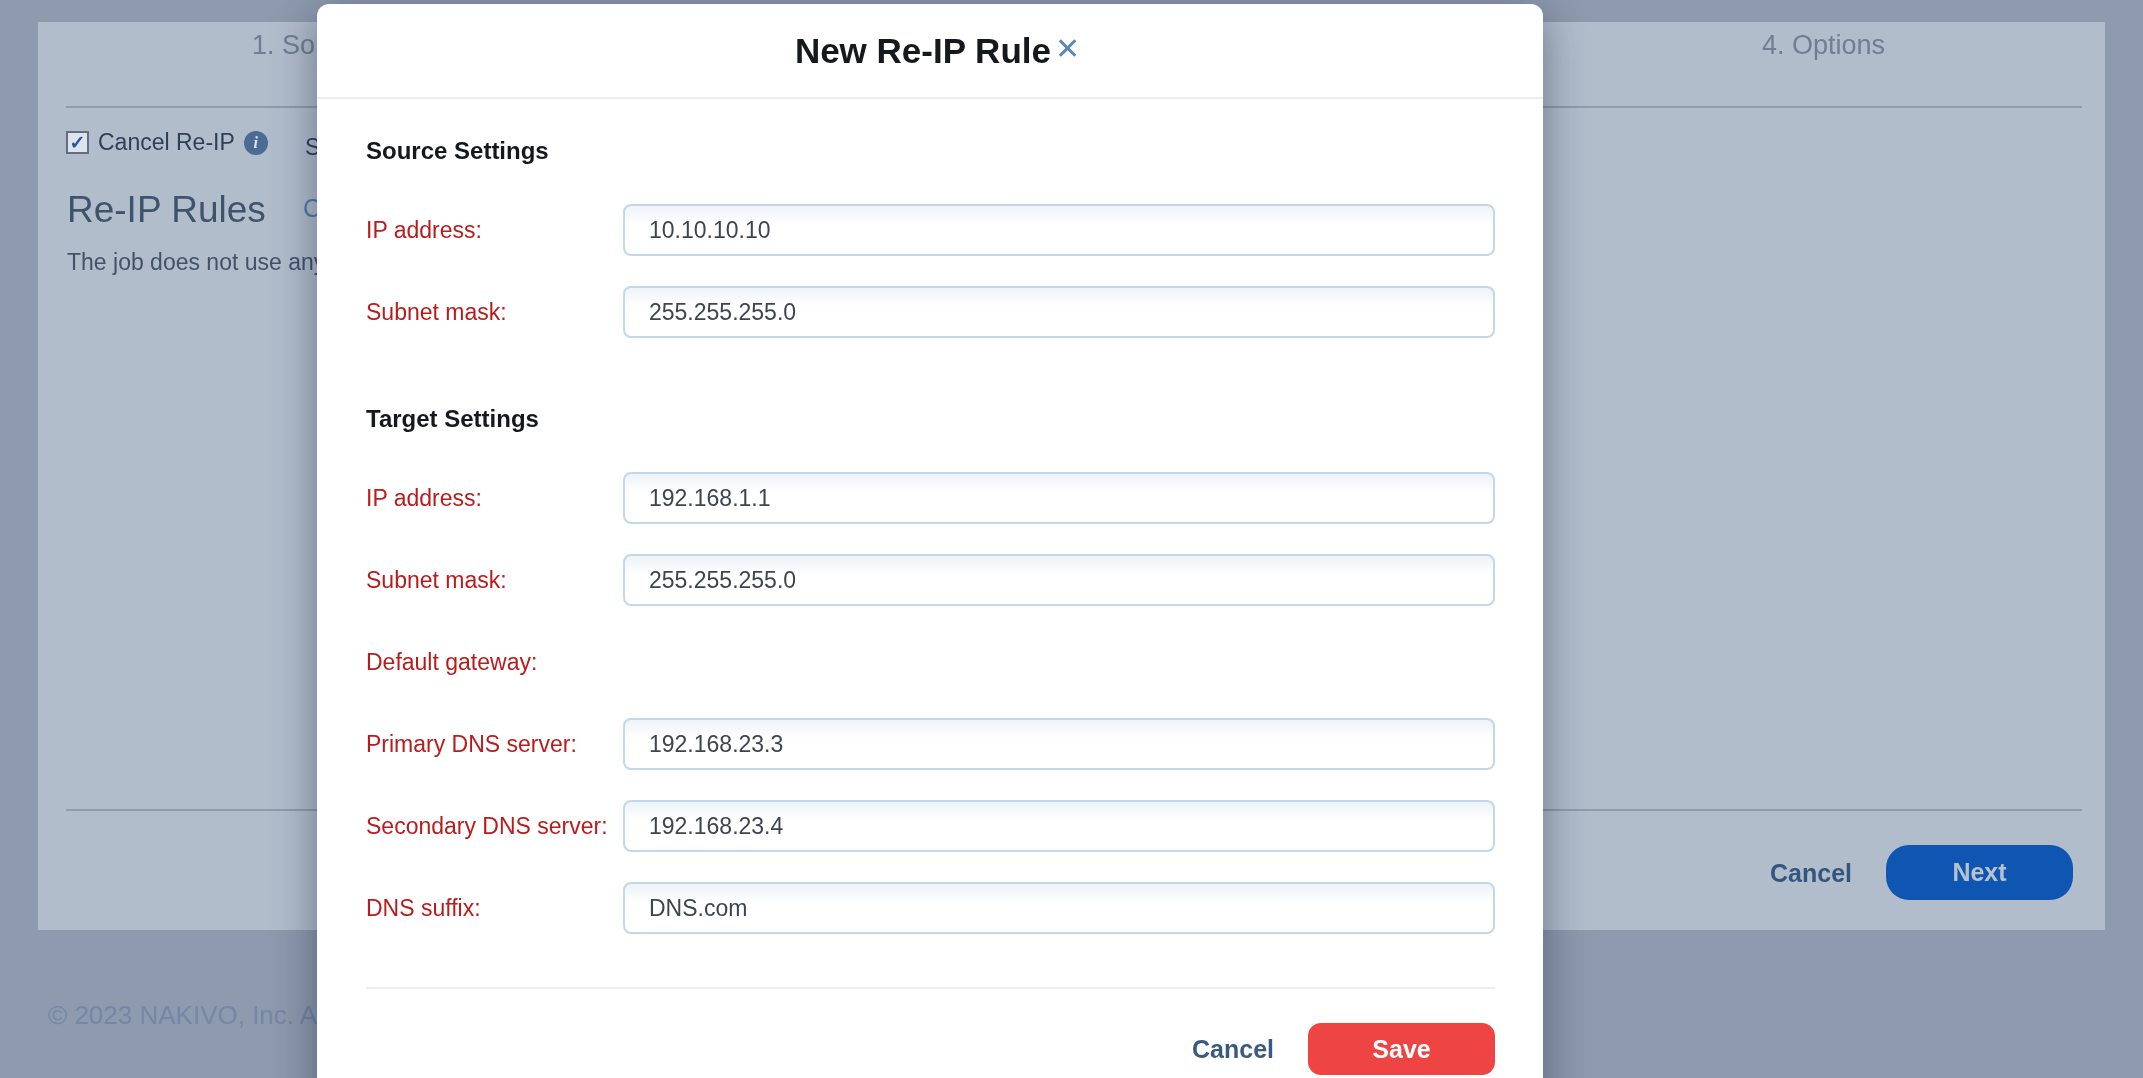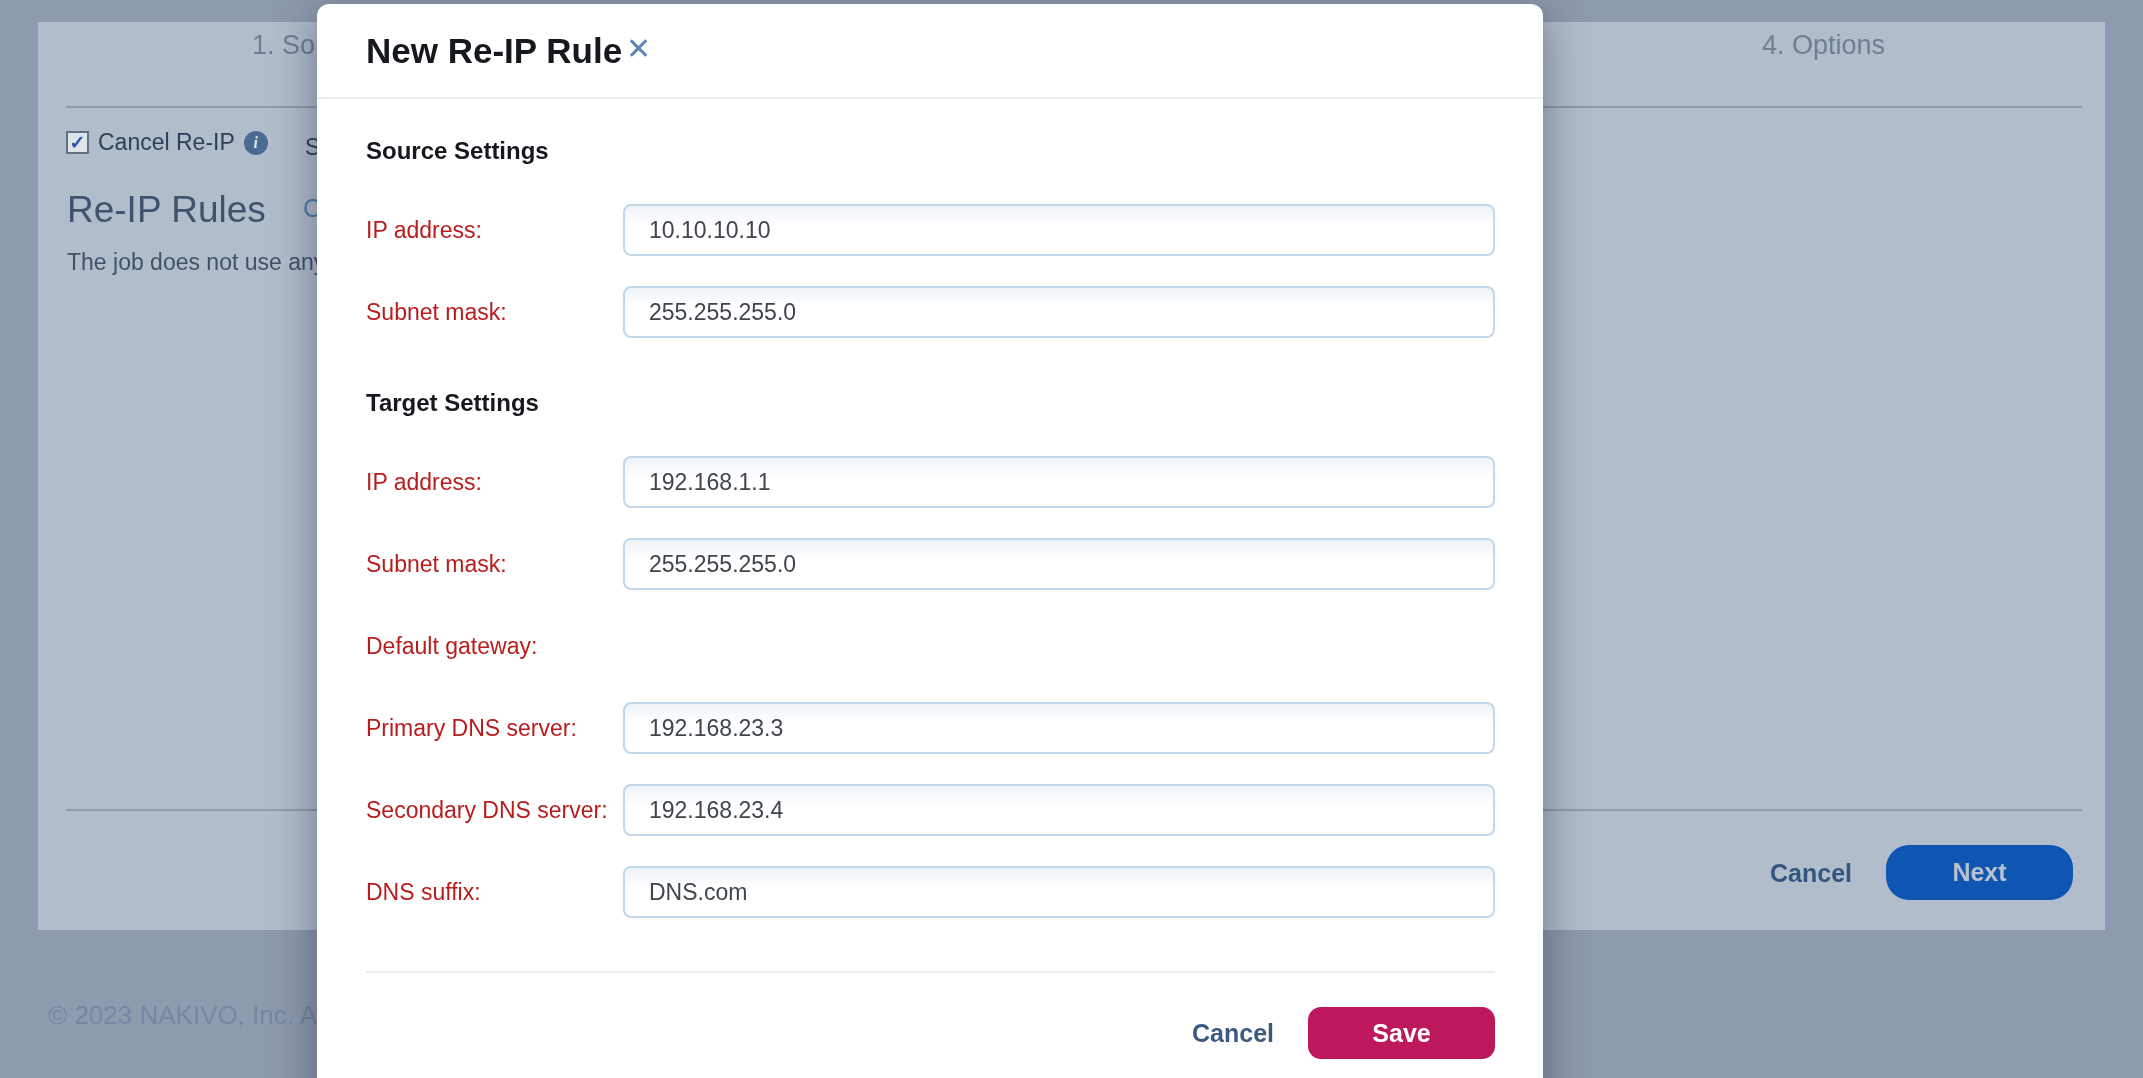--- a/index.html
+++ b/index.html
@@ -62,51 +62,51 @@
   }
 
   
   .modal {
     position:absolute; left:317px; top:4px; width:1226px; height:1200px;
     background:#ffffff; border-radius:12px; z-index:10;
     box-shadow:0 10px 45px rgba(15,25,50,0.45);
   }
   .modal-header {
     padding:28px 30px 27px 49px; border-bottom:2px solid #e9eef3;
-    display:flex; align-items:flex-start; justify-content:flex-start;
+    display:flex; align-items:flex-start; justify-content:center;
   }
   .modal-title { font-size:35px; line-height:38px; font-weight:bold; color:#15181d; }
   .modal-close {
     font-size:30px; line-height:34px; color:#5d87b3; cursor:pointer;
     padding:0 4px; font-weight:normal;
   }
   .modal-body { padding:0 48px 0 49px; }
   .section-title { font-size:24px; line-height:26px; font-weight:bold; color:#15181d; }
   .section { margin-top:39px; }
-  .section + .section { margin-top:52px; }
+  .section + .section { margin-top:68px; }
   .section .rows { margin-top:40px; }
   .field-row { display:flex; align-items:center; margin-bottom:30px; height:52px; }
   .field-row:last-child { margin-bottom:0; }
   .field-label { width:257px; flex:none; font-size:23px; color:#b91c1c; }
   .field-input {
     flex:1; height:52px; border:2px solid #c3d7ea; border-radius:8px;
     background:linear-gradient(to bottom, #eef3f9 0%, #ffffff 40%);
     font-family:"Liberation Sans", sans-serif;
     font-size:23px; color:#3f454d; padding:16px 24px; outline:none;
   }
   .modal-footer {
     margin:53px 48px 0 49px; border-top:2px solid #e9eef3;
     padding-top:34px; display:flex; align-items:center; justify-content:flex-end;
   }
   .modal-cancel {
     font-size:25px; font-weight:bold; color:#3b5a80; cursor:pointer;
     margin-right:24px; padding:0 10px;
   }
   .modal-save {
-    width:187px; height:52px; background:#be185d; border:none; border-radius:13px;
+    width:187px; height:52px; background:#ef4444; border:none; border-radius:13px;
     font-family:"Liberation Sans", sans-serif;
     font-size:25px; font-weight:bold; color:#ffffff; cursor:pointer;text-align:center;
   }
 </style>
 </head>
 <body>
 
 <div class="bg-card"></div>
 
 <div class="bg-step step1">1. So</div>

